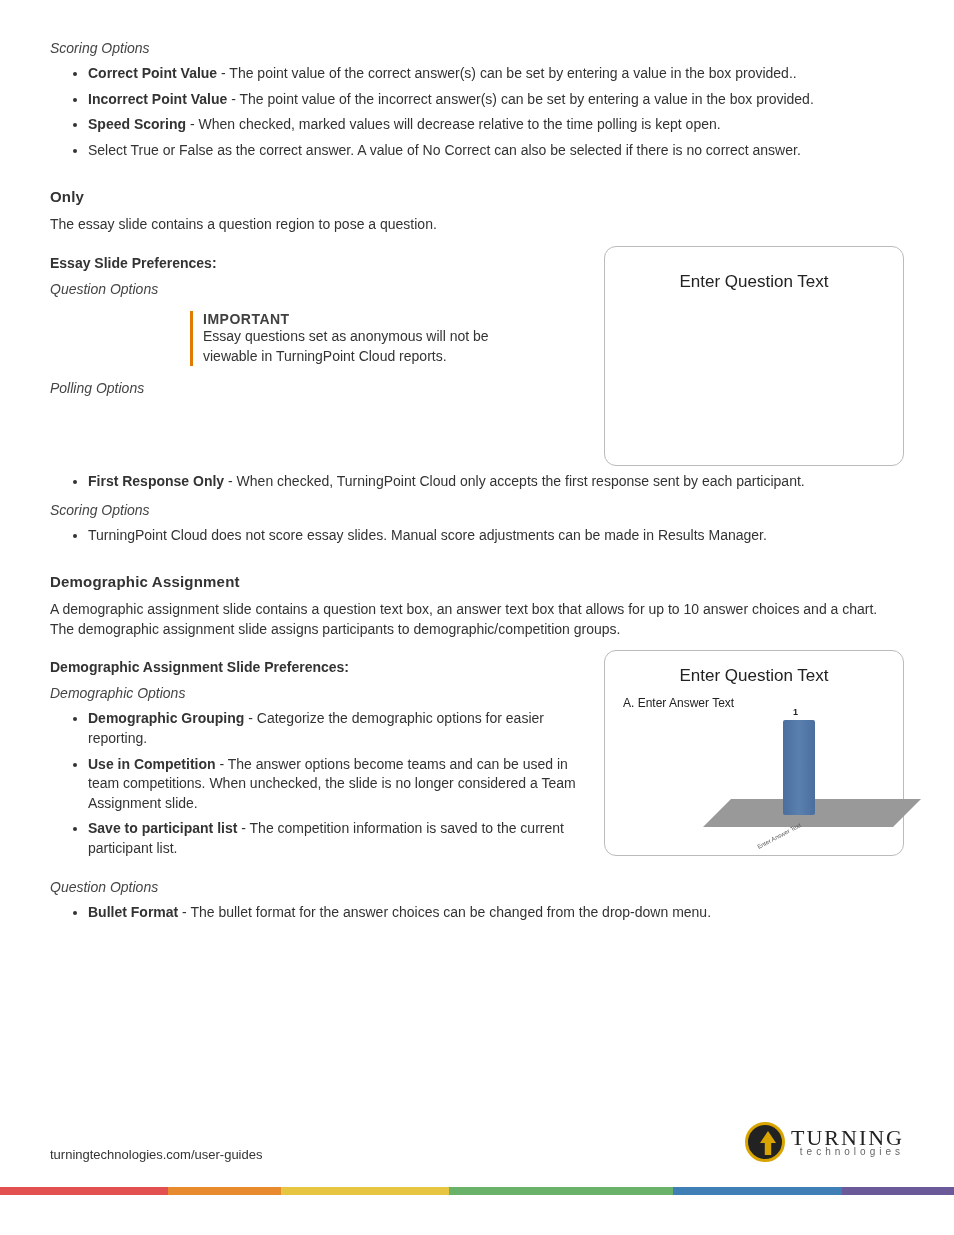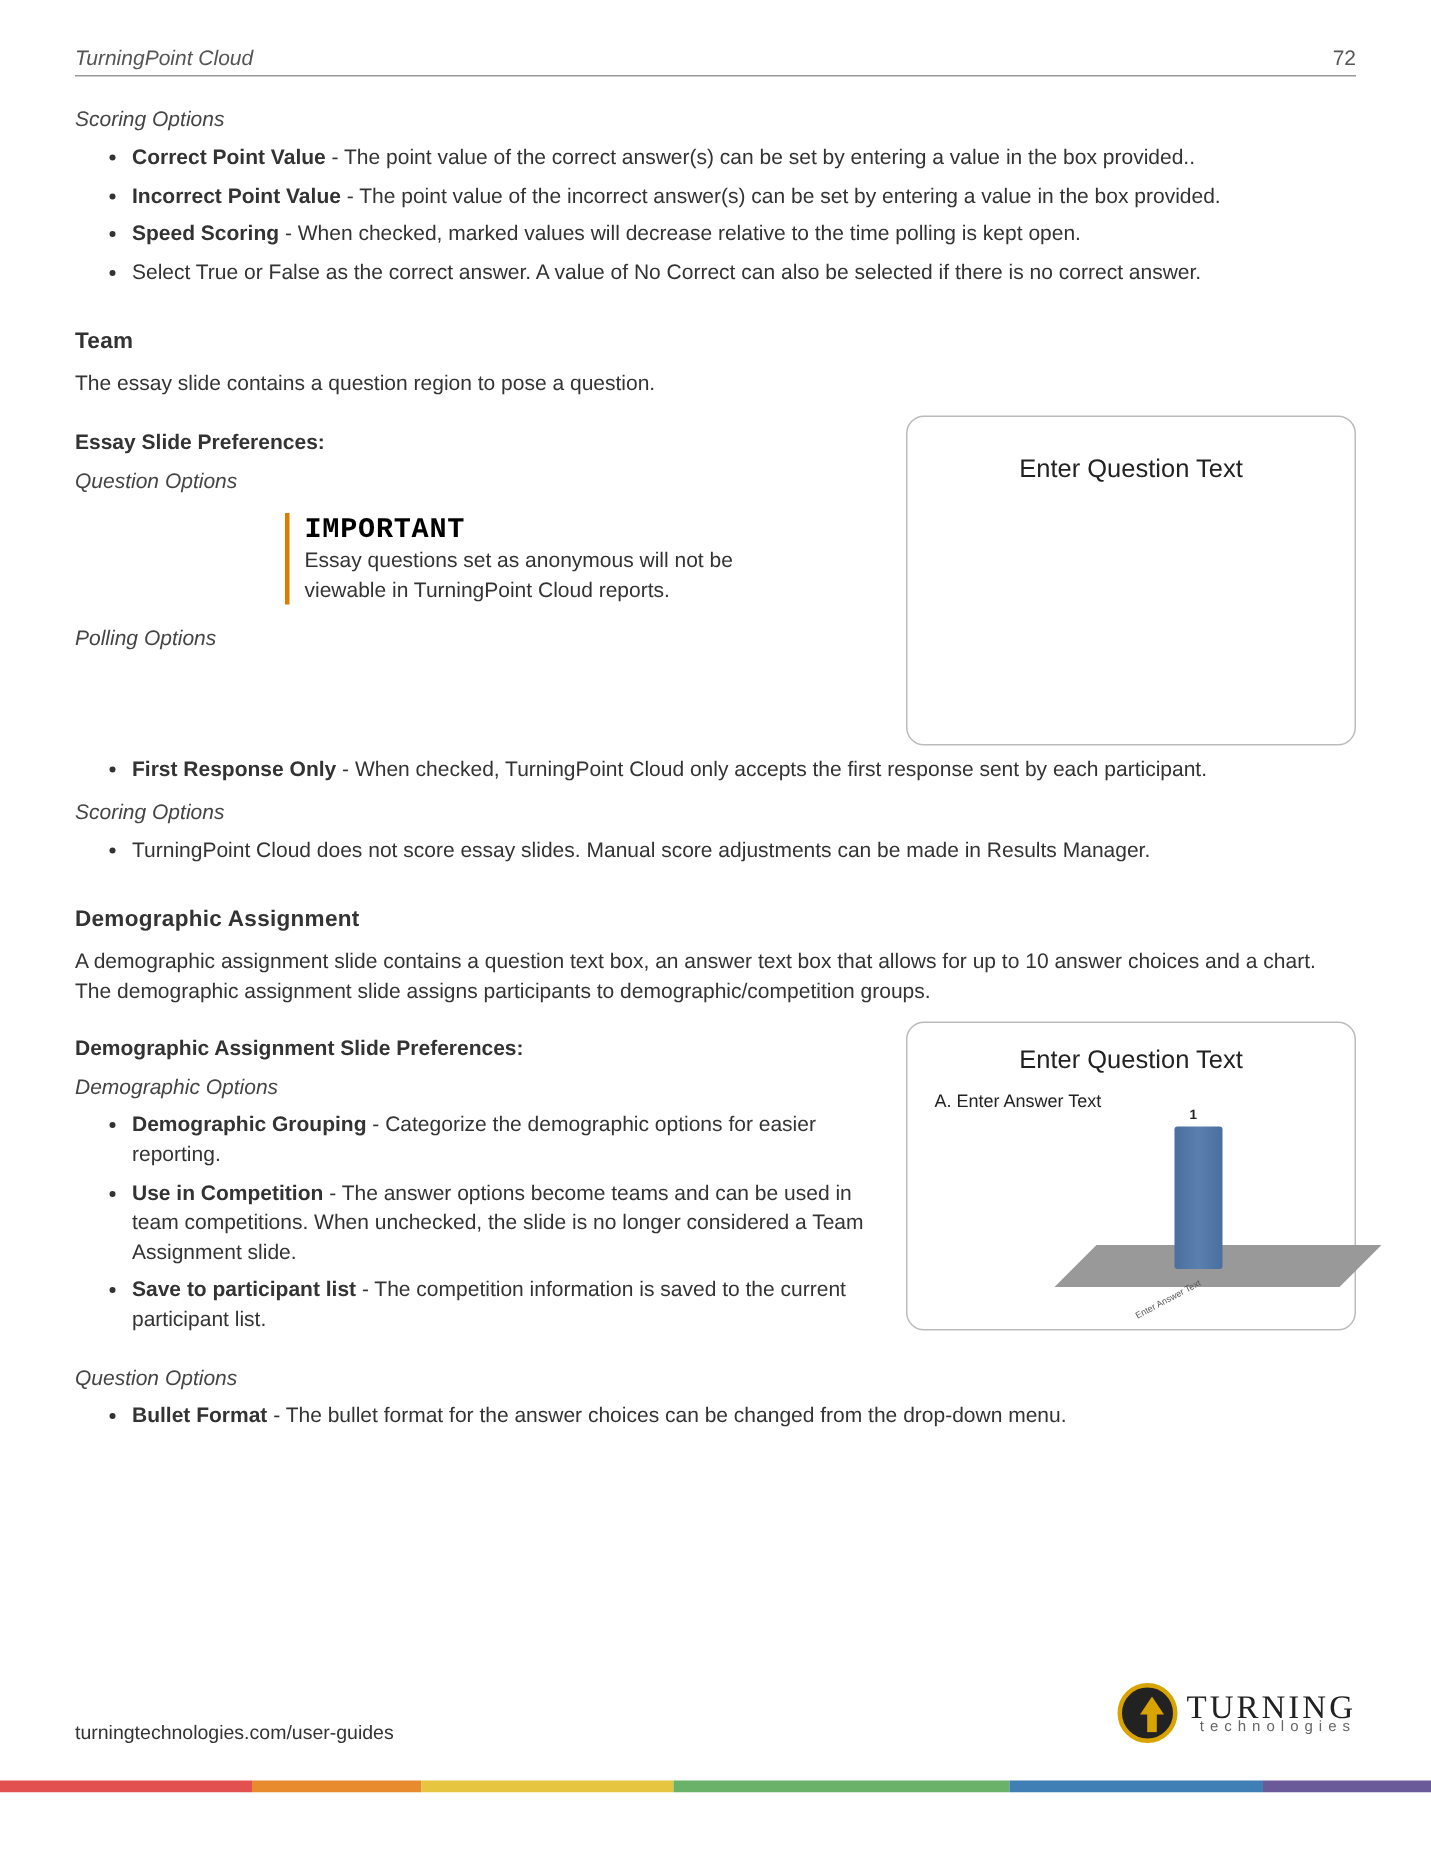--- a/index.html
+++ b/index.html
@@ -58,24 +58,24 @@
     font-size: 17px;
     color: #222;
   }
   .important-box {
     border-left: 3px solid #e07b00;
     margin: 14px 0 14px 140px;
     padding-left: 10px;
     max-width: 330px;
   }
   .important-title {
-    font-family: Liberation Mono, monospace;
-    color: #000000;
+    font-family: Liberation Sans, sans-serif;
+    color: #404040;
     font-weight: bold;
-    font-size: 19px;
+    font-size: 14px;
     letter-spacing: 0.5px;
   }
   .important-text { font-size: 14px; line-height: 1.4; color: #333; }
   .figure-box2 {
     width: 300px;
     border: 1px solid #bbb;
     border-radius: 12px;
     margin-top: 5px;
     flex-shrink: 0;
     padding: 15px 18px 10px 18px;
@@ -171,34 +171,30 @@
   .color-strip div:nth-child(2){ background:#e88b2f; flex:2; }
   .color-strip div:nth-child(3){ background:#e6c540; flex:3; }
   .color-strip div:nth-child(4){ background:#6ab16a; flex:4; }
   .color-strip div:nth-child(5){ background:#3f7fb5; flex:3; }
   .color-strip div:nth-child(6){ background:#6a5a9a; flex:2; }
 </style>
 </head>
 <body>
 
 <div class="page">
-  <div class="header-row">
-    <span class="header-title">TurningPoint Cloud</span>
-    <span class="page-num">72</span>
-  </div>
 
   <div class="section-sub">Scoring Options</div>
   <ul class="bullets">
     <li><span class="term">Correct Point Value</span><span> - The point value of the correct answer(s) can be set by entering a value in the box provided..</span></li>
     <li><span class="term">Incorrect Point Value</span><span> - The point value of the incorrect answer(s) can be set by entering a value in the box provided.</span></li>
     <li><span class="term">Speed Scoring</span><span> - When checked, marked values will decrease relative to the time polling is kept open.</span></li>
     <li><span>Select True or False as the correct answer. A value of No Correct can also be selected if there is no correct answer.</span></li>
   </ul>
 
-  <h2 class="section-h">Team</h2>
+  <h2 class="section-h">Only</h2>
   <p class="para">The essay slide contains a question region to pose a question.</p>
 
   <div class="two-col">
     <div class="col-left">
       <p class="bold-line">Essay Slide Preferences:</p>
       <div class="section-sub">Question Options</div>
       <div class="important-box">
         <div class="important-title">IMPORTANT</div>
         <div class="important-text">Essay questions set as anonymous will not be viewable in TurningPoint Cloud reports.</div>
       </div>

